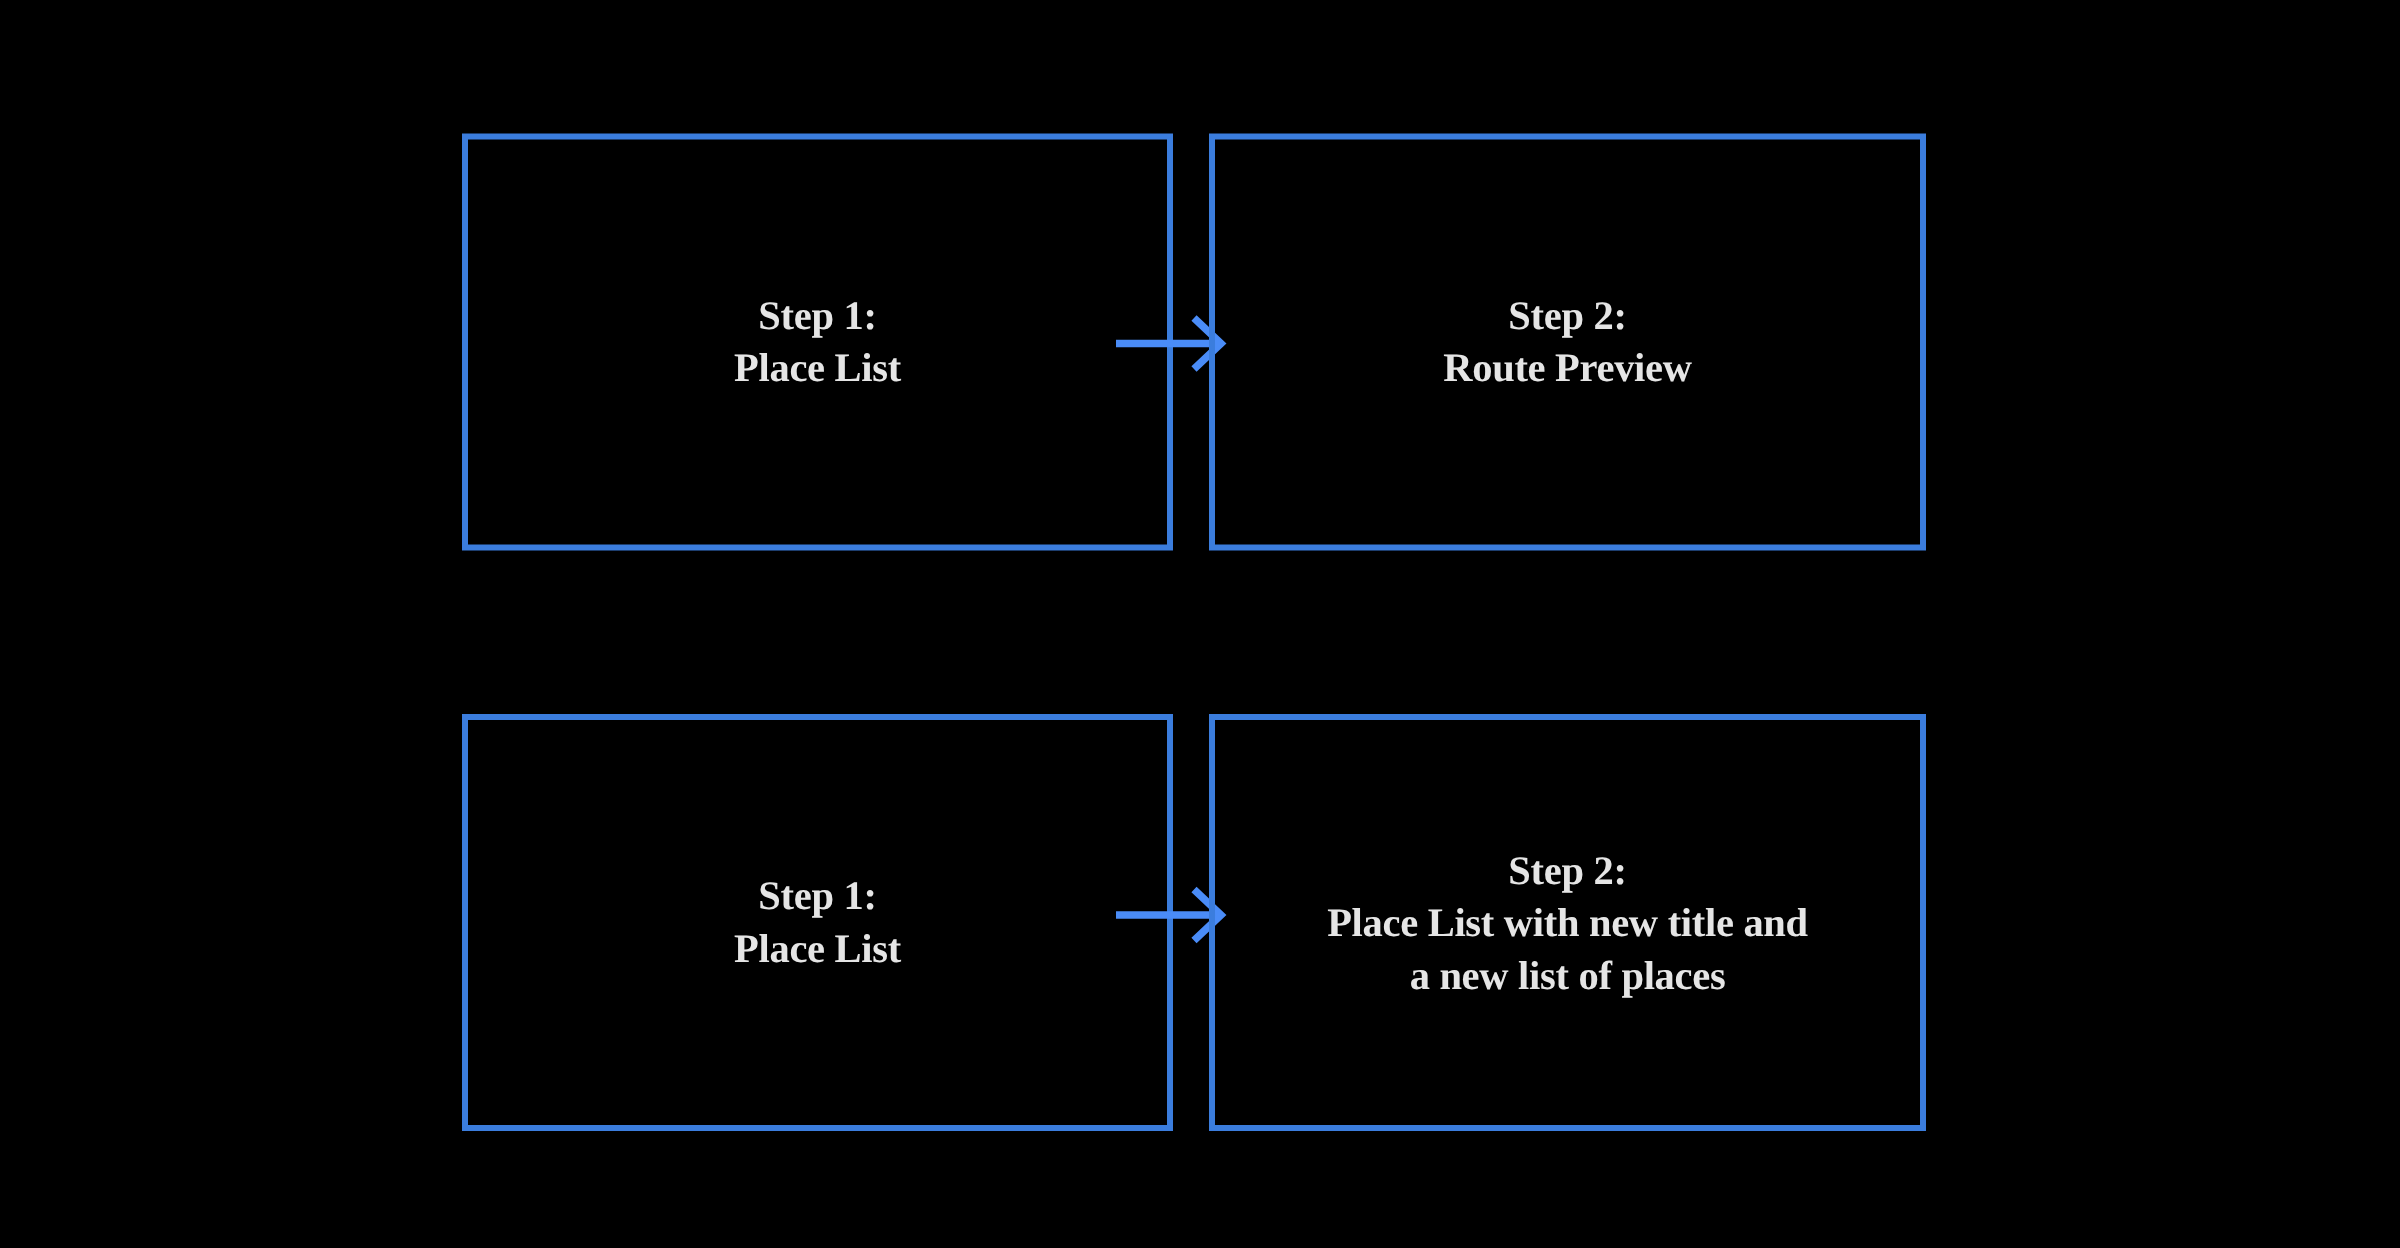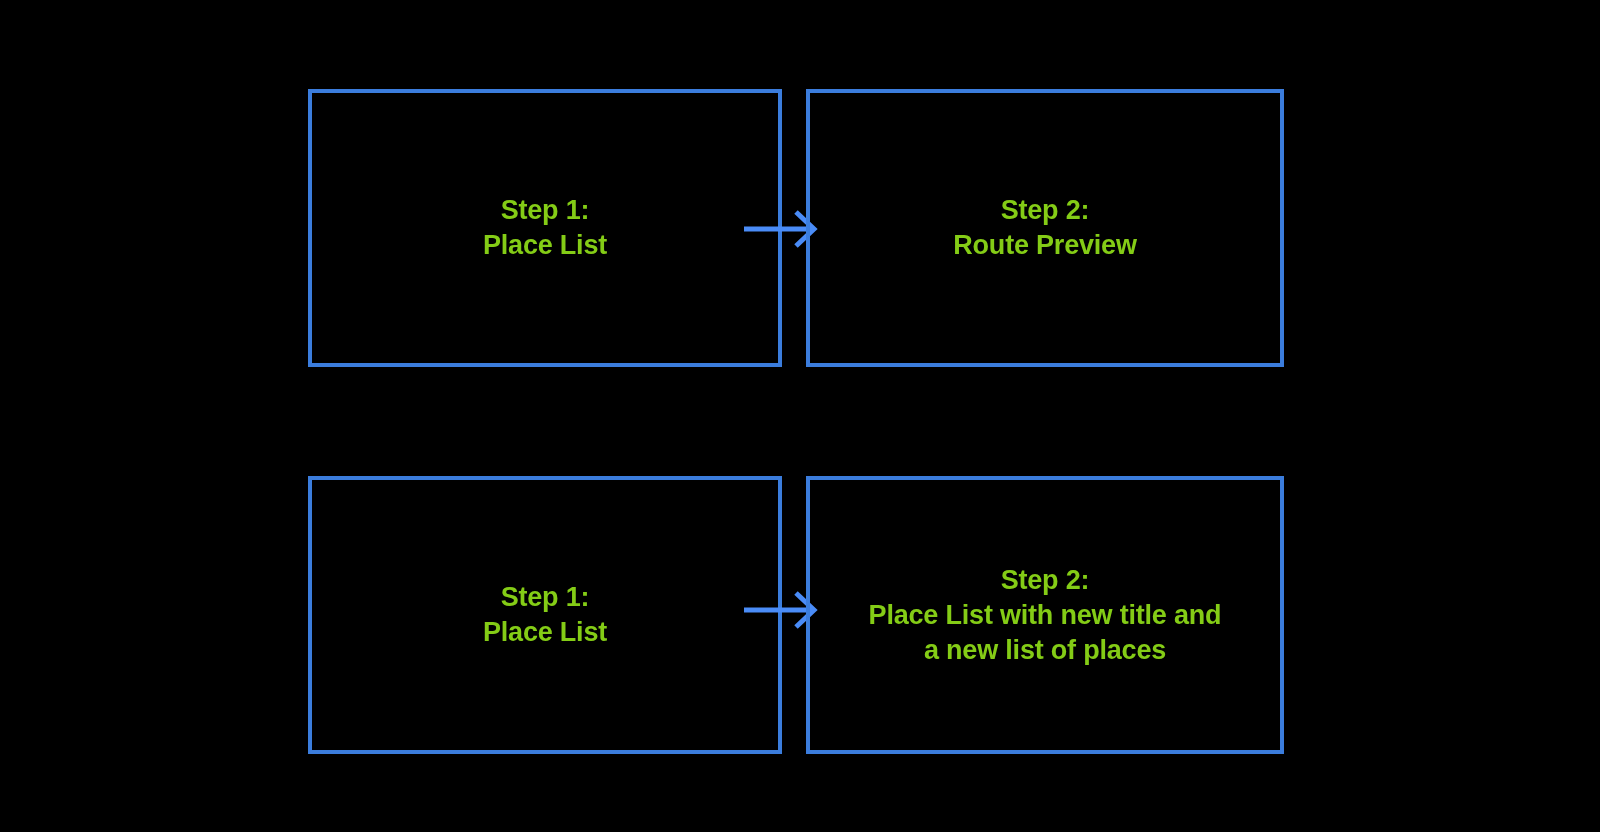--- a/index.html
+++ b/index.html
@@ -23,22 +23,22 @@
     position: absolute;
     box-sizing: border-box;
     border: 4px solid #3b7ddd;
     background: transparent;
     display: flex;
     align-items: center;
     justify-content: center;
     text-align: center;
   }
   .box-label {
-    color: #84cc16;
-    font-family: Liberation Sans, sans-serif;
+    color: #e5e5e5;
+    font-family: Liberation Serif, serif;
     font-weight: bold;
     font-size: 27px;
     line-height: 35px;
     letter-spacing: -0.2px;
     white-space: pre-line;
     text-align: center;
     padding: 0 10px;
   }
   .connector {
     position: absolute;

